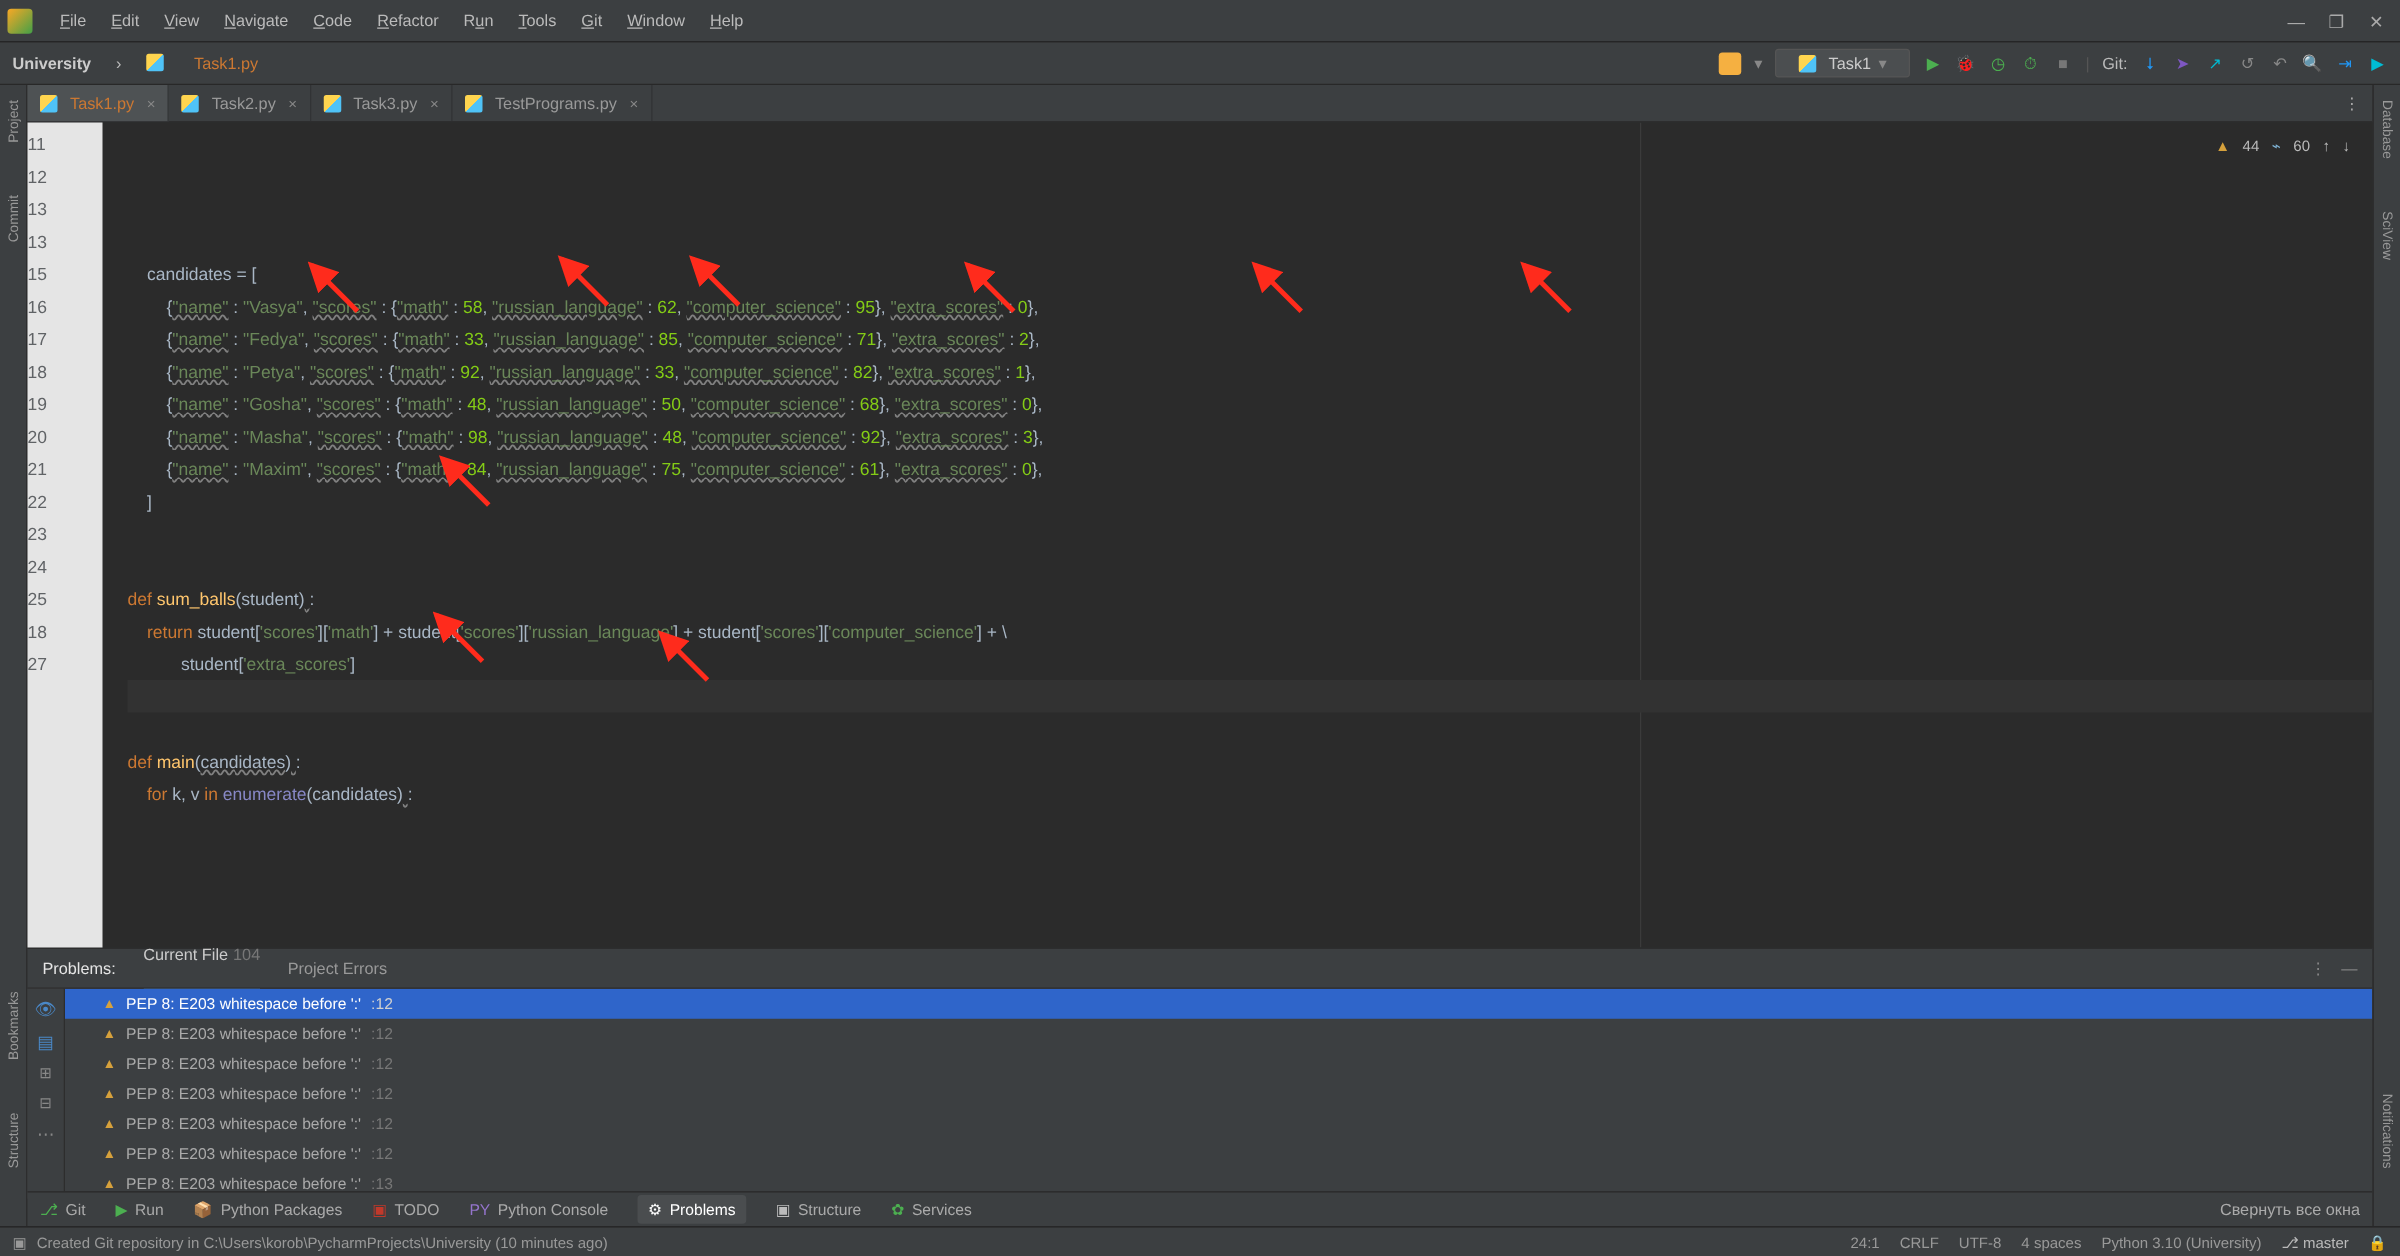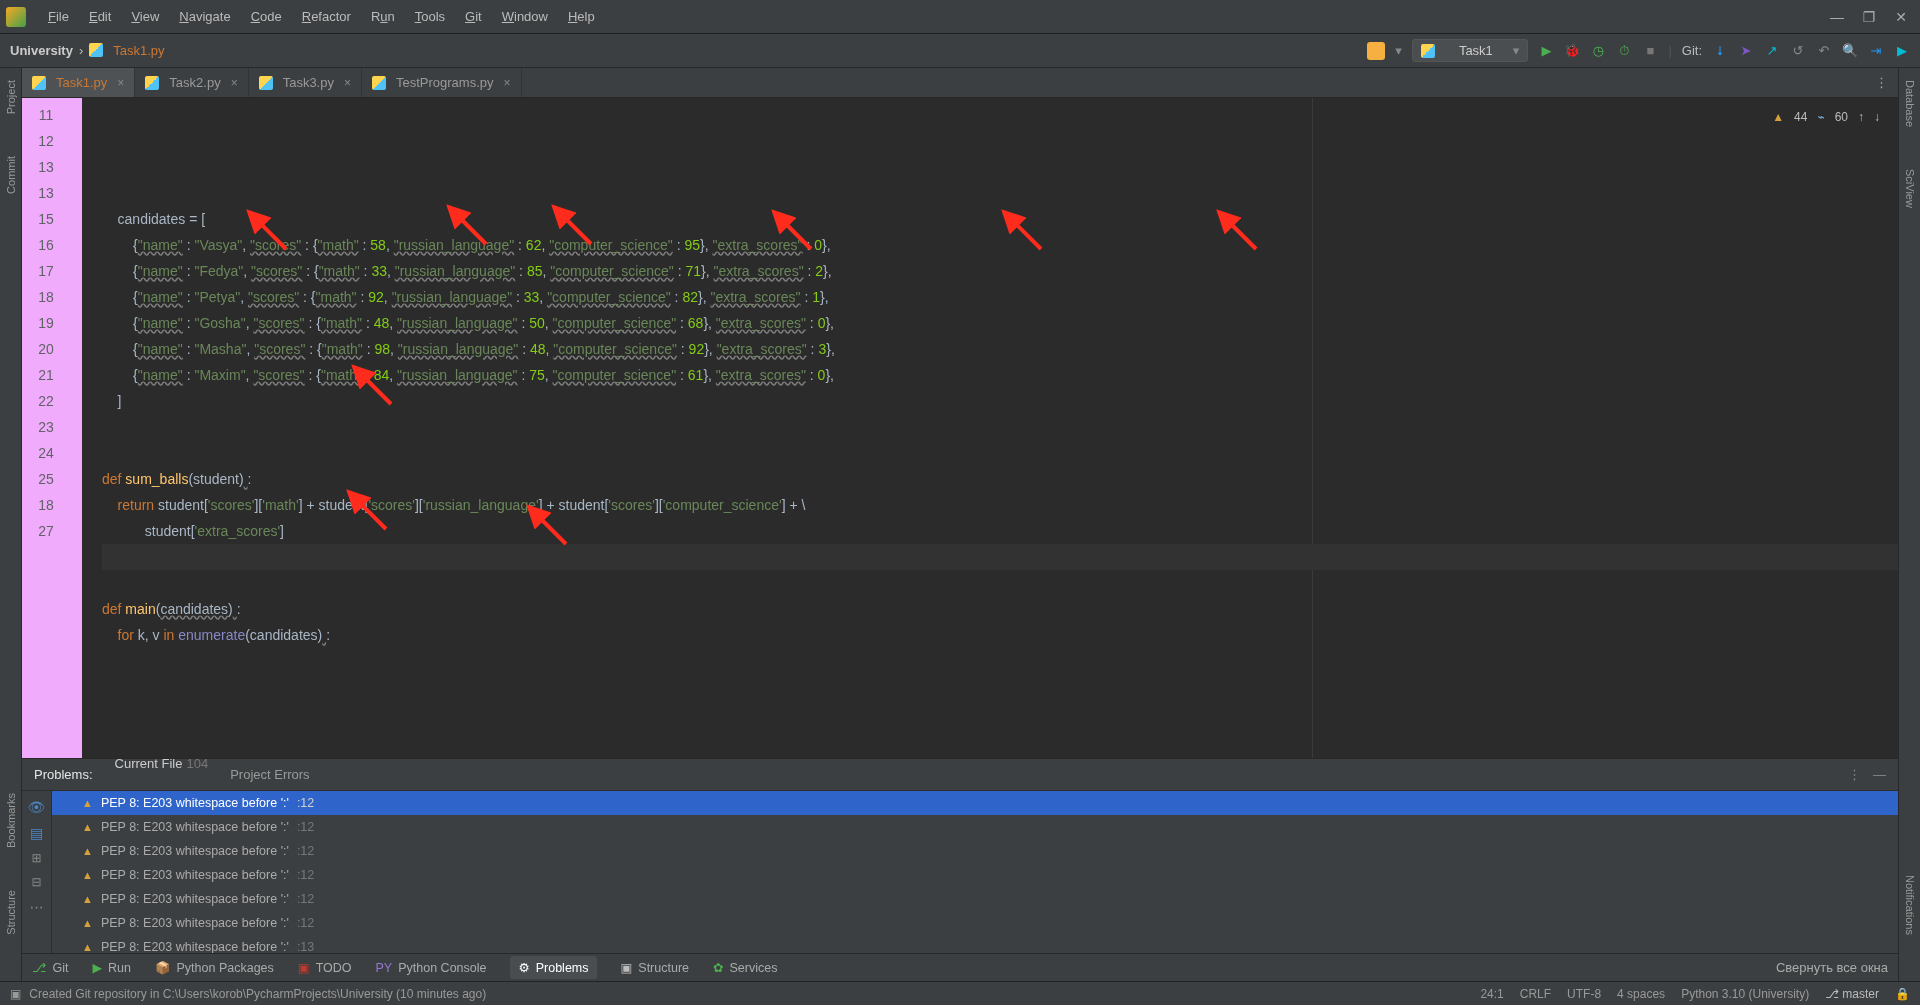--- a/index.html
+++ b/index.html
@@ -8,27 +8,27 @@
 .titlebar{height:34px;background:#3c3f41;display:flex;align-items:center;padding:0 6px;border-bottom:1px solid #1e1e1e}
 .titlebar .logo{width:20px;height:20px;background:linear-gradient(135deg,#f9a825,#43a047);border-radius:3px;margin-right:14px}
 .menu{display:flex;gap:4px}
 .menu span{padding:4px 8px;cursor:default;color:#bbb}
 .menu span u{text-decoration:underline}
 .title-center{flex:1;text-align:center;color:#888}
 .win-btns{display:flex;gap:18px;margin-left:auto;padding-right:6px}
 .win-btns span{width:14px;text-align:center;color:#aaa;font-size:14px}
 
 .navbar{height:34px;background:#3c3f41;display:flex;align-items:center;padding:0 10px;border-bottom:1px solid #282828}
-.breadcrumb{display:flex;align-items:flex-start;gap:6px;color:#bbb}
+.breadcrumb{display:flex;align-items:flex-start;gap:20px;color:#bbb}
 .breadcrumb b{color:#ccc;font-weight:600}
 .pyicon{width:14px;height:14px;display:inline-block;background:linear-gradient(135deg,#ffd54f 50%,#4fc3f7 50%);border-radius:2px;margin-right:4px}
 .breadcrumb .file{color:#cc7832}
 .nav-right{margin-left:auto;display:flex;align-items:center;gap:10px}
 .avatar{width:18px;height:18px;background:#f5b041;border-radius:3px}
-.runconfig{background:#4b4e50;border:1px solid #555;border-radius:3px;padding:3px 8px;display:flex;align-items:center;gap:20px;color:#ccc}
+.runconfig{background:#4b4e50;border:1px solid #555;border-radius:3px;padding:3px 18px;display:flex;align-items:center;gap:6px;color:#ccc}
 .icn{width:16px;height:16px;display:inline-flex;align-items:center;justify-content:center;font-size:13px}
 .play{color:#4caf50}
 .bug{color:#e06c75}
 .stop{color:#777}
 .git-lbl{color:#bbb}
 .dn{color:#2196f3}
 .up{color:#7e57c2}
 .arr{color:#00bcd4}
 .magn{color:#aaa}
 
@@ -38,21 +38,21 @@
 .right-gutter{width:22px;background:#3c3f41;display:flex;flex-direction:column;align-items:center;padding-top:6px;border-left:1px solid #282828;gap:30px}
 .editor-col{flex:1;display:flex;flex-direction:column;min-width:0}
 
 .tabs{height:30px;background:#3c3f41;display:flex;align-items:stretch;border-bottom:1px solid #282828}
 .tab{display:flex;align-items:center;padding:0 10px;gap:6px;border-right:1px solid #313335;color:#999}
 .tab.active{background:#4e5254;color:#cc7832}
 .tab .close{color:#888;font-size:12px;margin-left:4px}
 .tabs .more{margin-left:auto;padding:0 10px;display:flex;align-items:center;color:#aaa}
 
 .editor-wrap{flex:1;display:flex;position:relative;background:#2b2b2b;font-family:"JetBrains Mono","Consolas",monospace;font-size:14px;min-height:0}
-.gutter{width:60px;background:#f0abfc;color:#606366;text-align:center;padding:4px 12px 0 0;line-height:26px}
+.gutter{width:60px;background:#e5e5e5;color:#606366;text-align:left;padding:4px 12px 0 0;line-height:26px}
 .code{flex:1;padding:4px 0 0 20px;line-height:26px;white-space:pre;color:#a9b7c6;position:relative;overflow:hidden}
 .codeline{height:26px;position:relative}
 .k-or{color:#cc7832}
 .k-str{color:#6a8759}
 .k-num{color:#84cc16}
 .k-fn{color:#ffc66d}
 .k-sq{color:#6a8759}
 .curline{background:#323232}
 .wavy{text-decoration:underline wavy #808080}
 .arrow{position:absolute;width:50px;height:50px;pointer-events:none}

